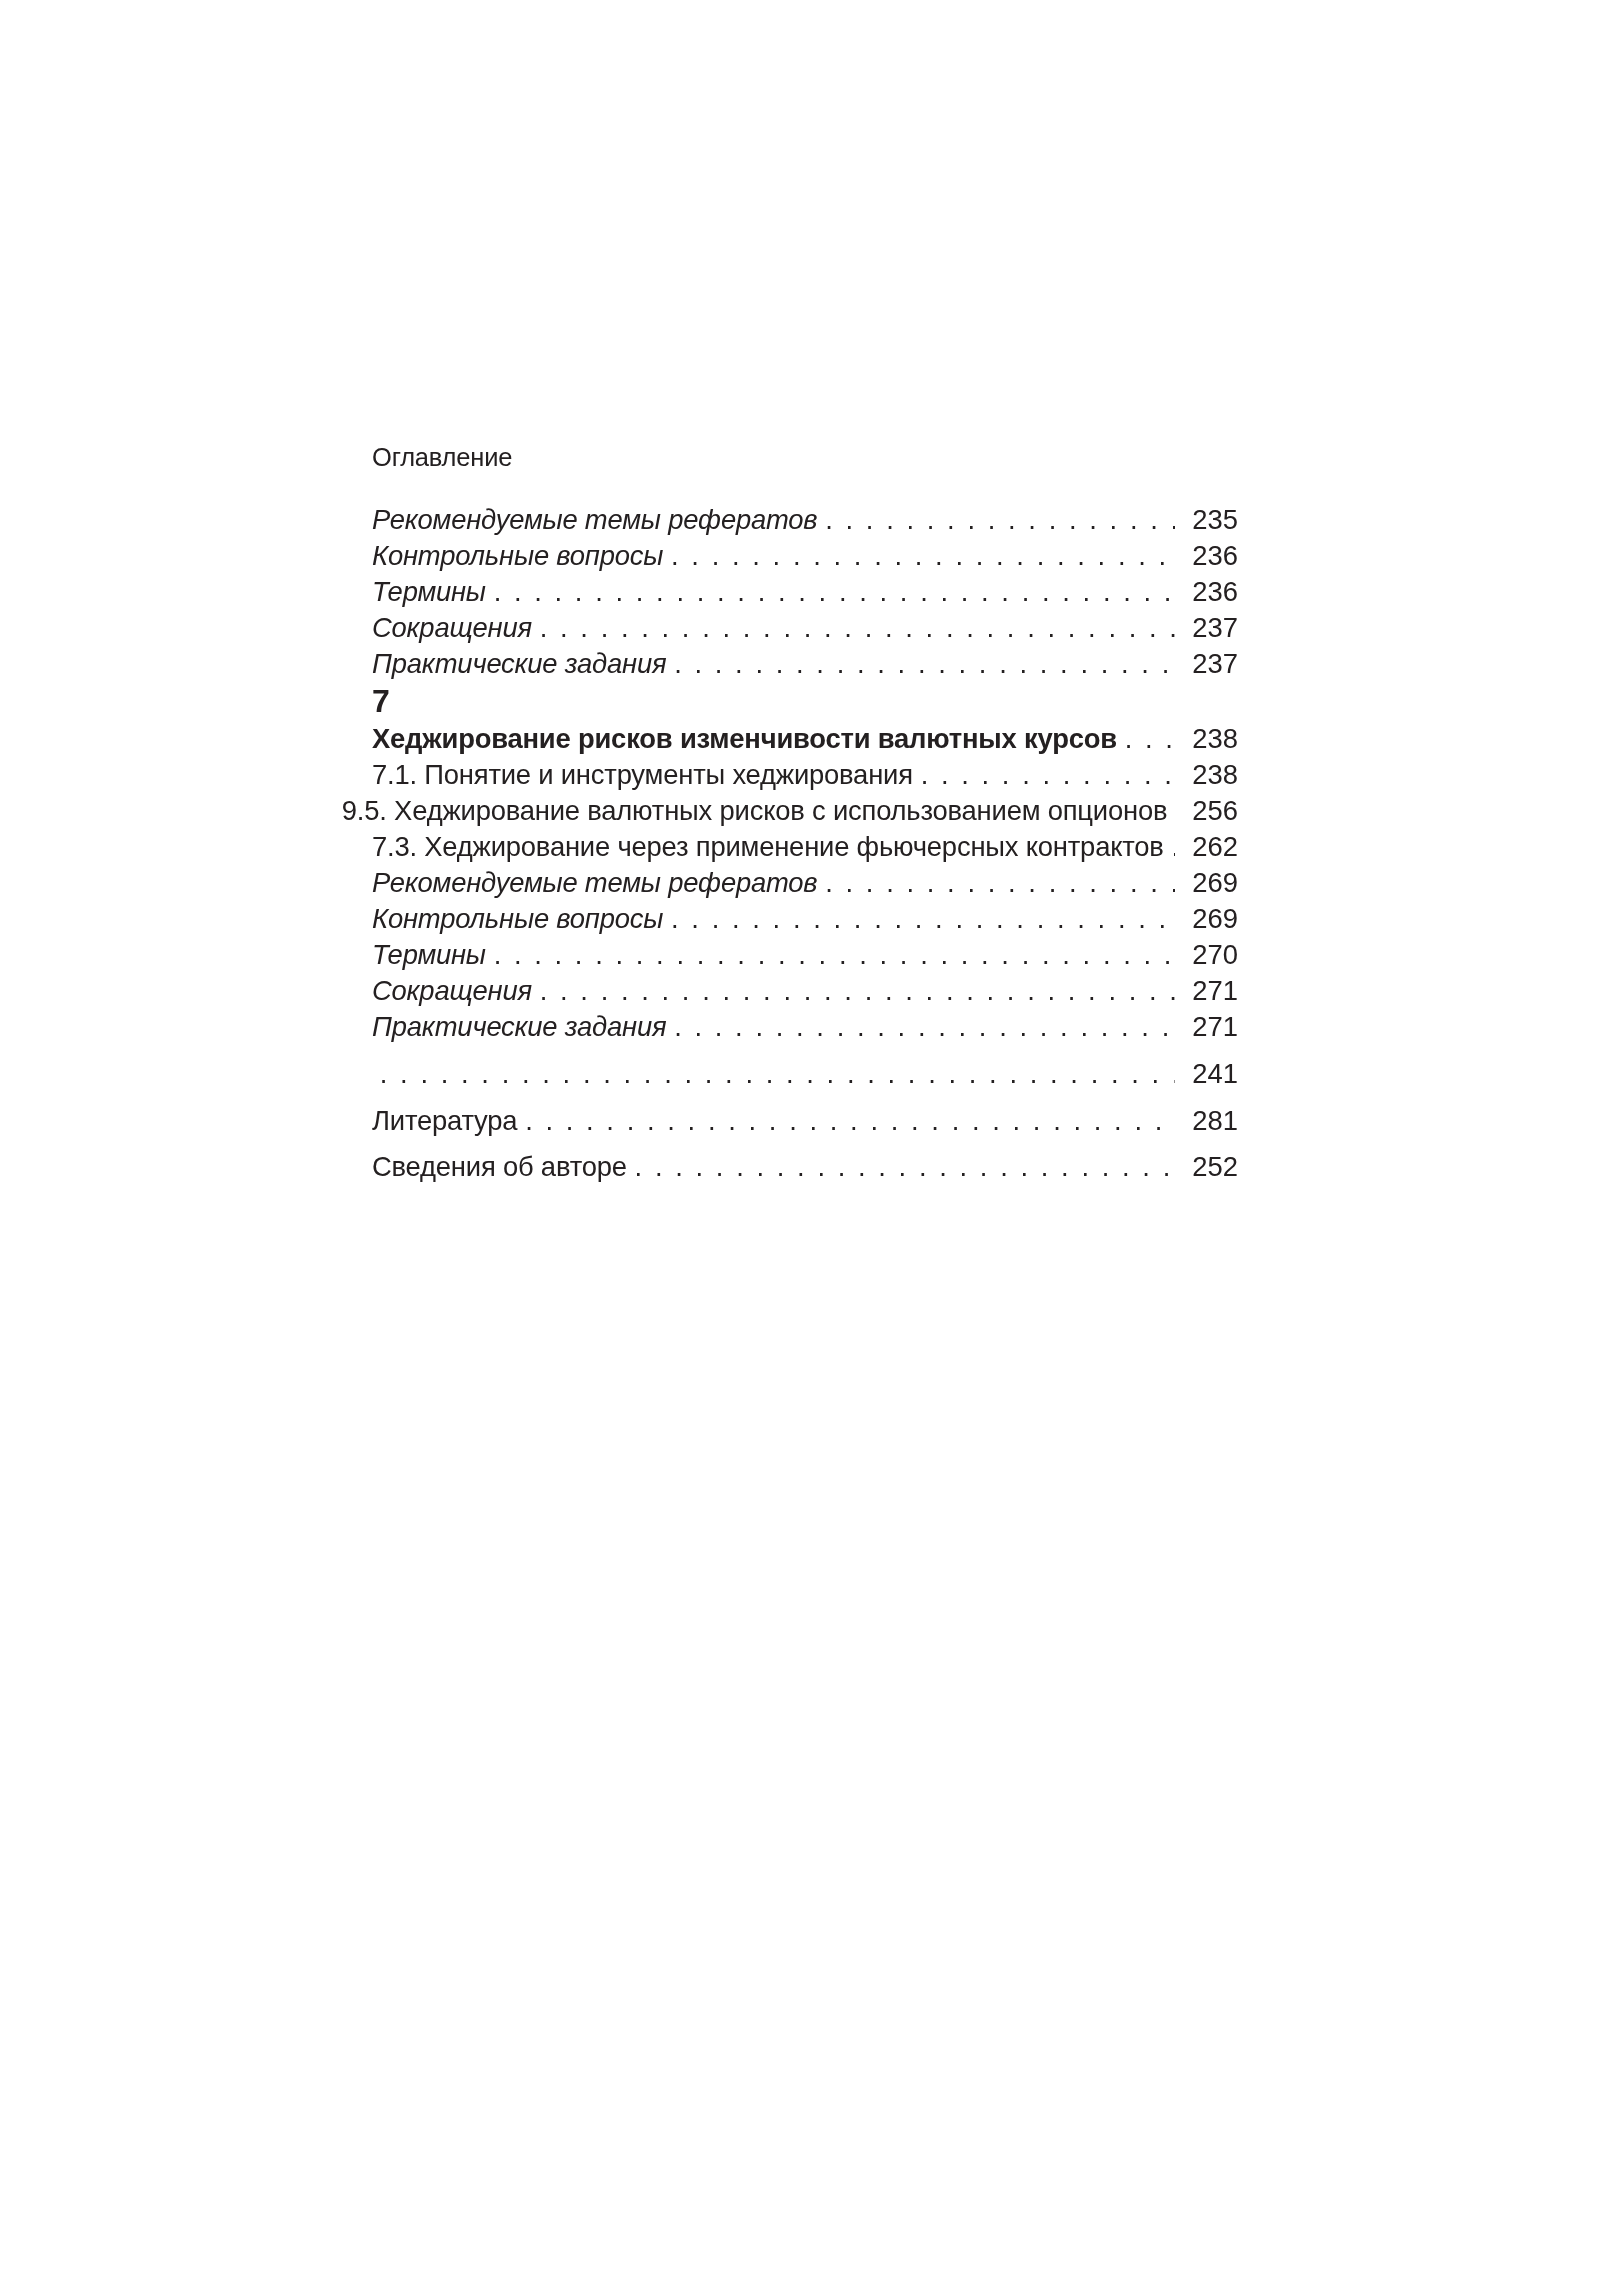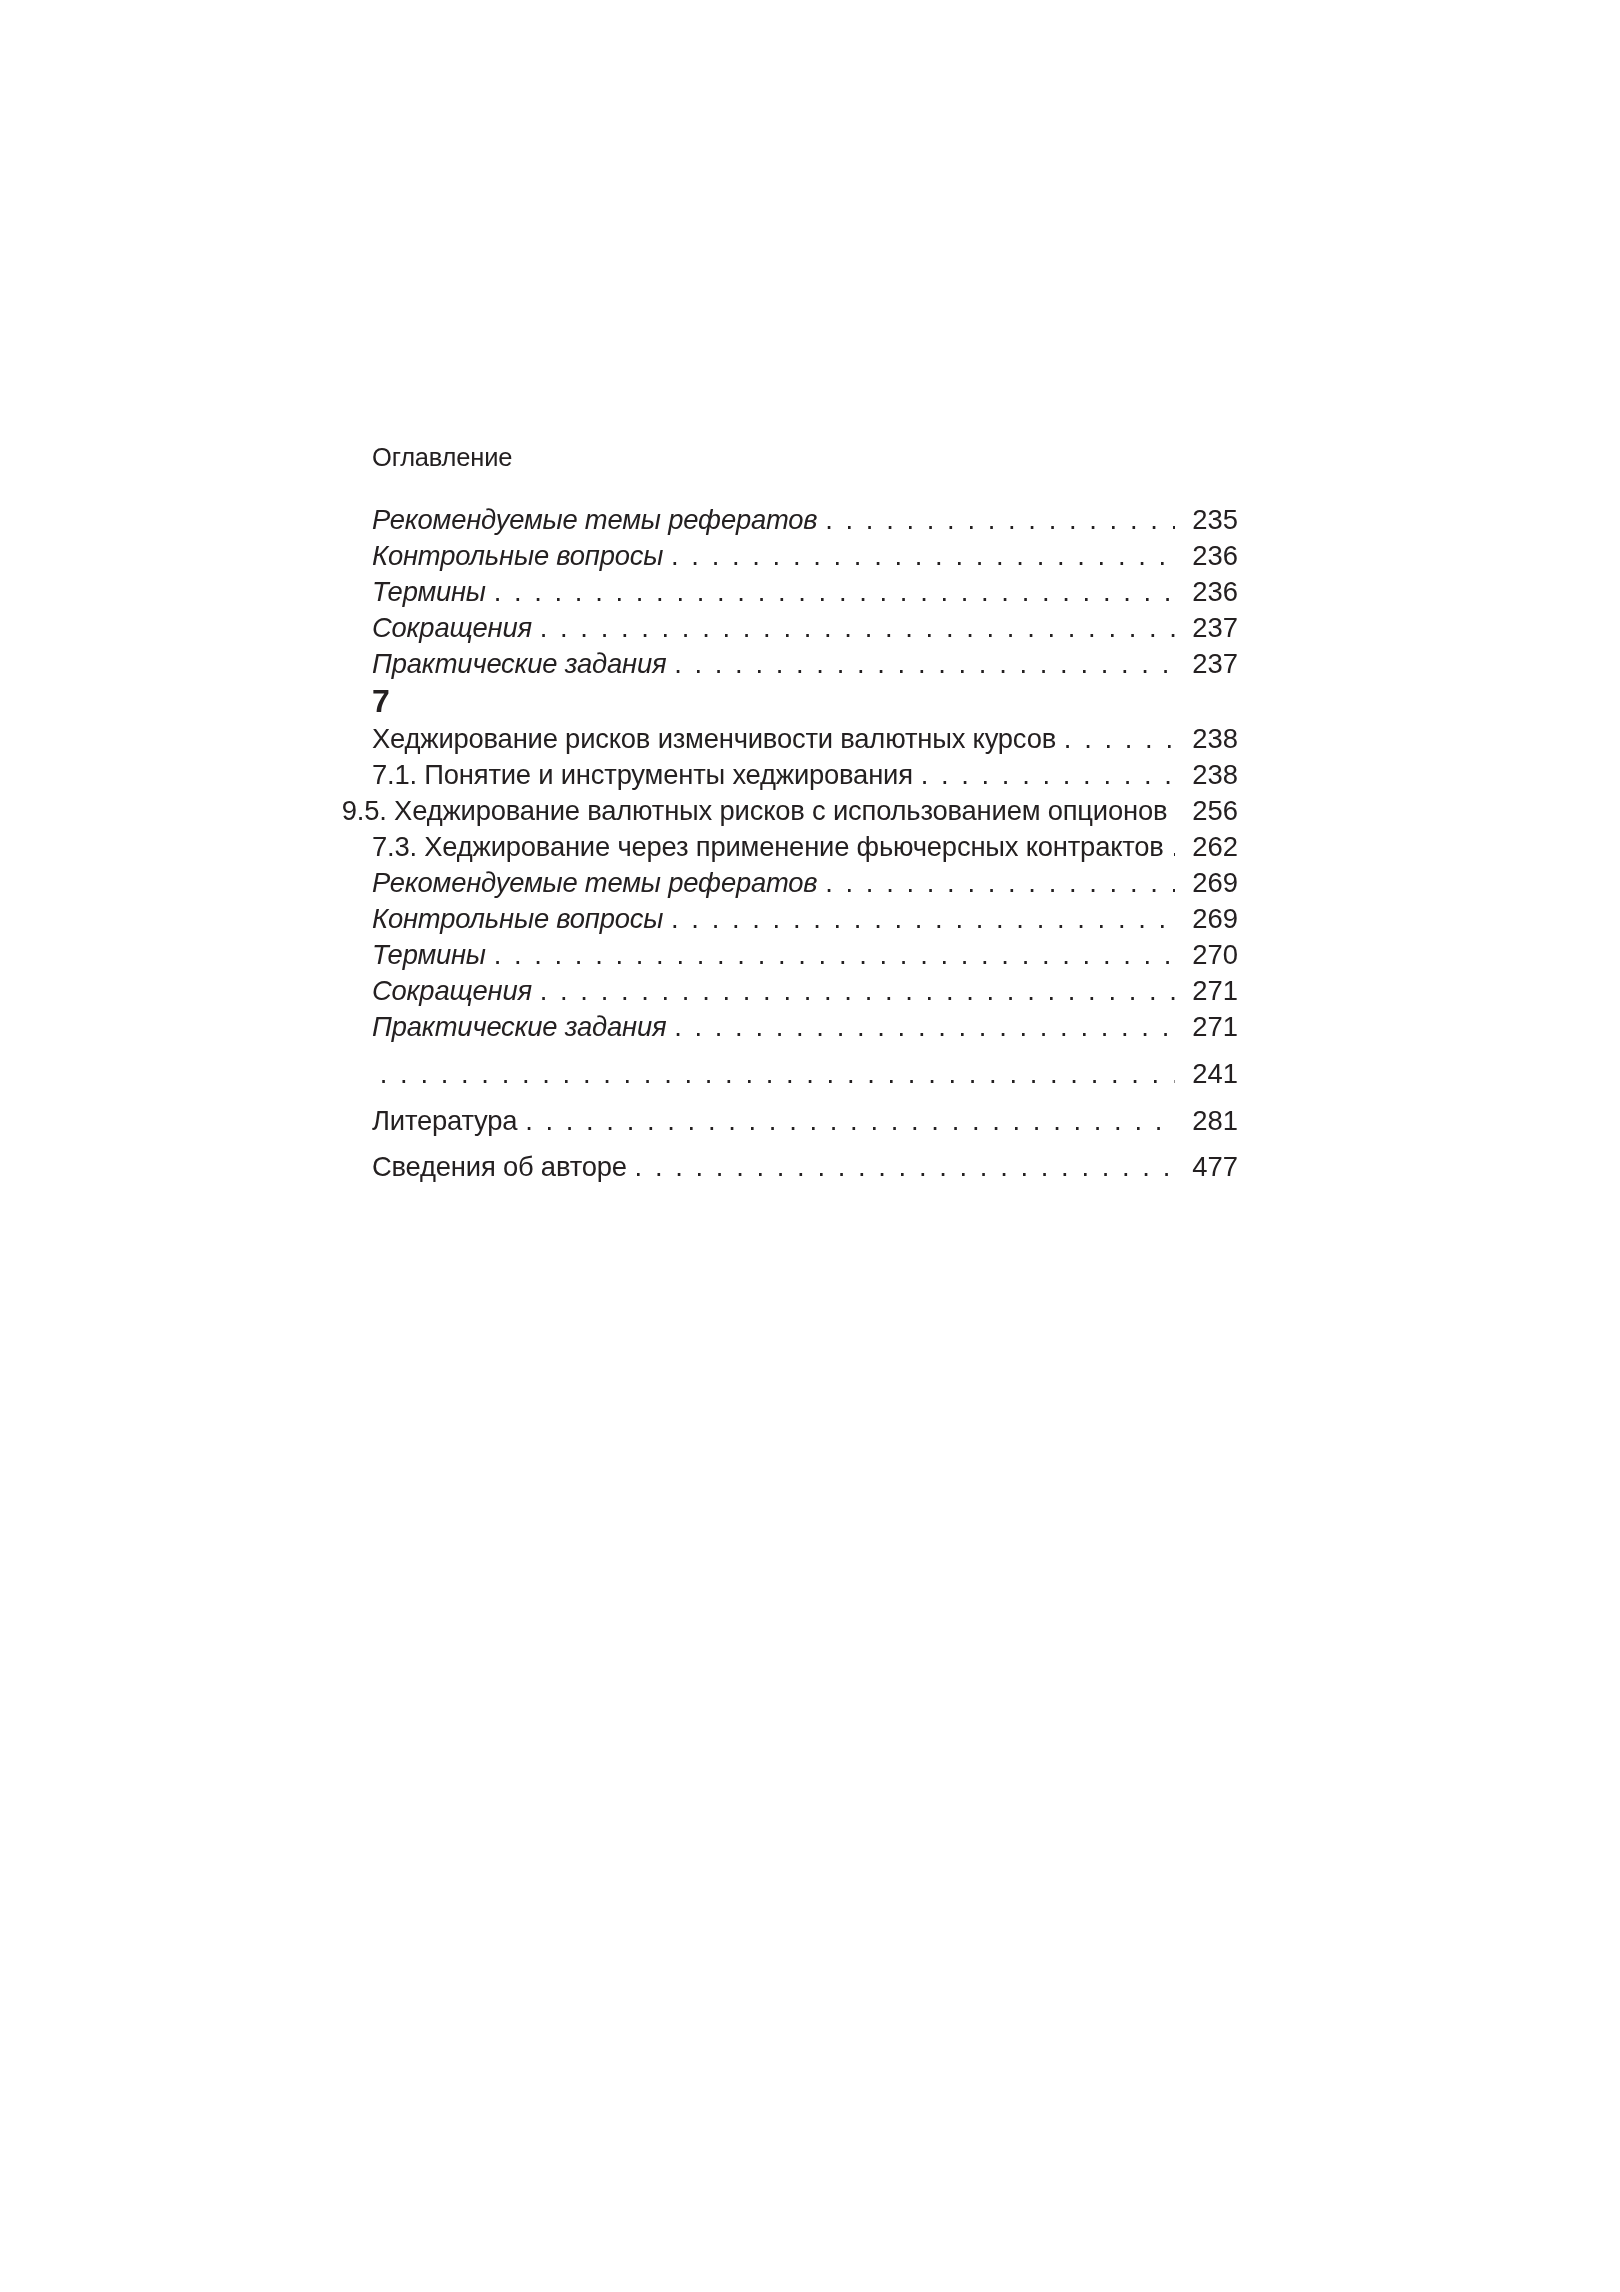--- a/index.html
+++ b/index.html
@@ -27,21 +27,21 @@
   .row{
     display:flex;
     align-items:baseline;
     font-size:27.4px;
     line-height:36px;
     letter-spacing:-0.2px;
     justify-content:flex-end;
   }
   .row .t{white-space:nowrap;}
   .row.italic .t{font-style:italic;}
-  .row.bold .t{font-weight:normal;}
+  .row.bold .t{font-weight:bold;}
   .leader{
     flex:1 1 0;
     min-width:0;
     overflow:hidden;
     white-space:nowrap;
     margin:0 5.9px 0 7.8px;
   }
   .leader::after{
     content:"...................................................................";
     letter-spacing:12.7px;
@@ -156,18 +156,18 @@
       <span class="pg">241</span>
     </div>
     <div class="row back-row">
       <span class="t">Литература</span>
       <span class="leader"></span>
       <span class="pg">281</span>
     </div>
     <div class="row back-row">
       <span class="t">Сведения об авторе</span>
       <span class="leader"></span>
-      <span class="pg">477</span>
+      <span class="pg">252</span>
     </div>
 
   </div>
 </div>
 
 
 </body></html>

